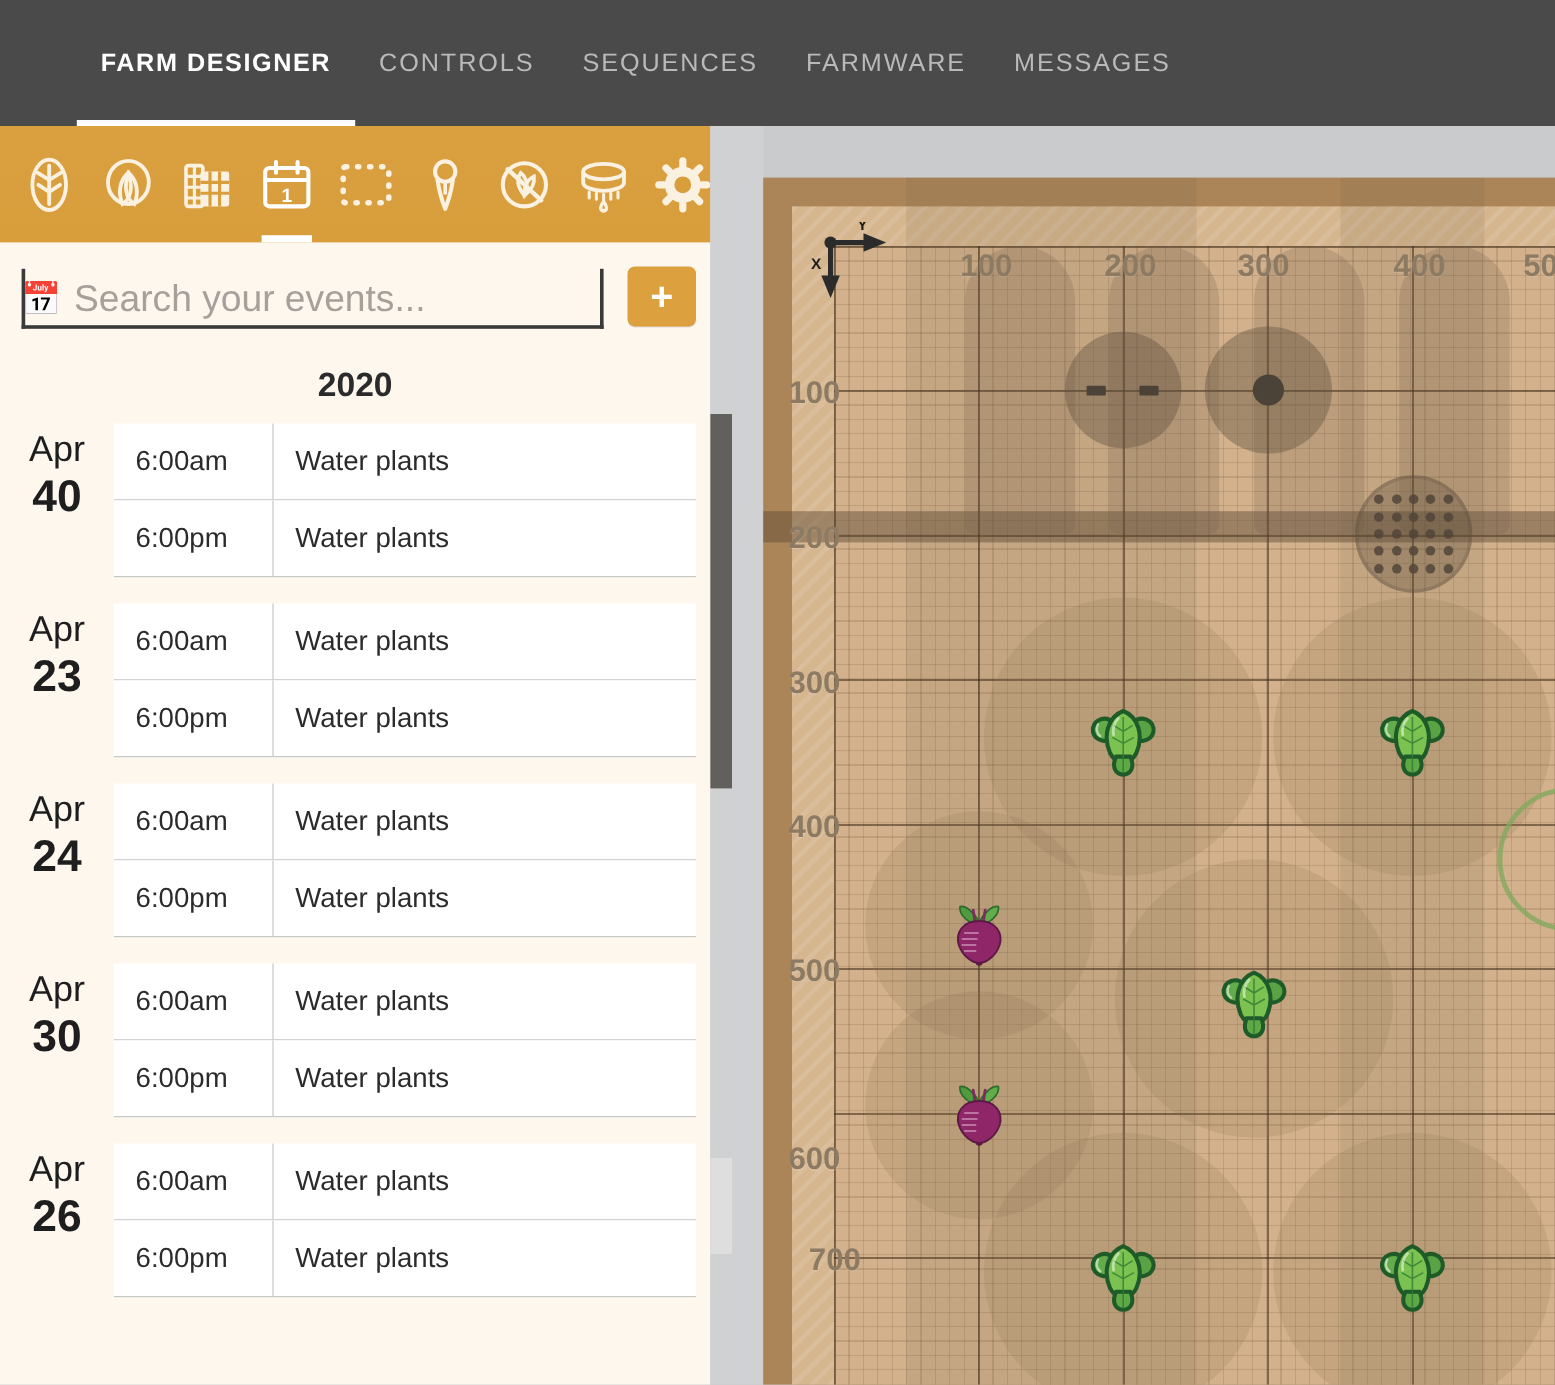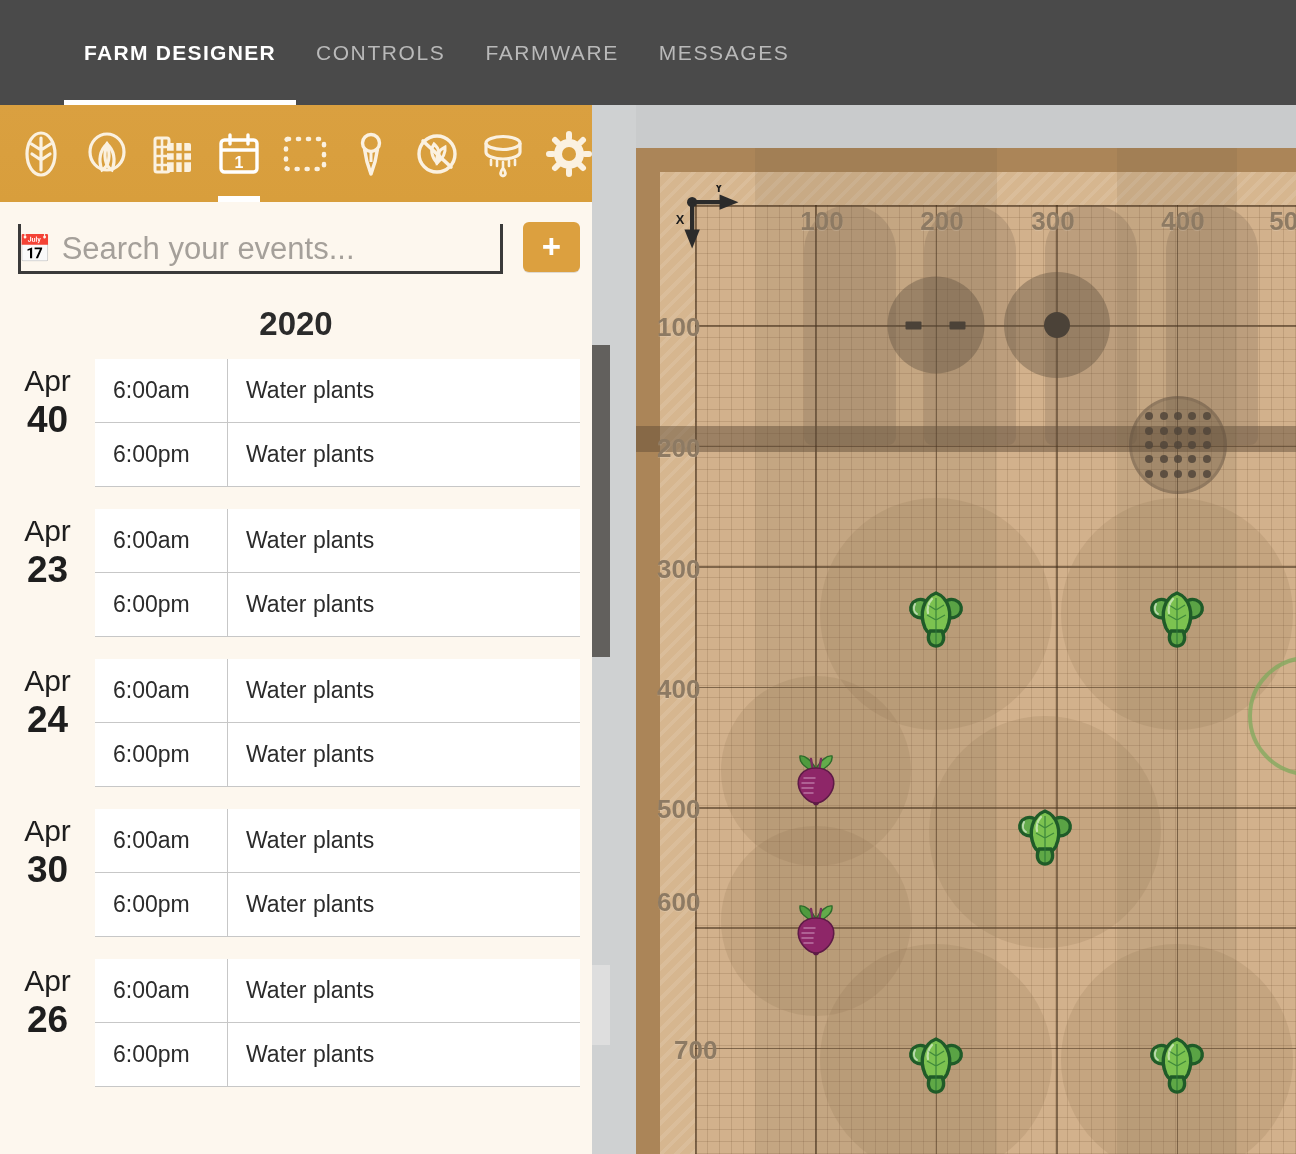--- a/index.html
+++ b/index.html
@@ -75,21 +75,21 @@
     display: flex; align-items: center; justify-content: center;
     color: #fff; font-size: 33px; font-weight: bold; cursor: pointer;
     box-shadow: 0 1px 0 rgba(0,0,0,.12);
   }
 
   .events {
     position: absolute; left: 0; top: 187px; width: 592px; height: 862px;
     overflow: hidden;
   }
   .year {
-    text-align: center; font-size: 33px; font-weight: bold; color: #2b2b2b;
+    text-align: center; font-size: 28px; font-weight: bold; color: #2b2b2b;
     padding: 13px 0 16px 0;
   }
   .daygroup { display: flex; margin-bottom: 22px; }
   .daylabel {
     width: 95px; text-align: center; color: #1e1e1e; padding-top: 4px;
   }
   .daylabel .mon { font-size: 30px; line-height: 36px; font-weight: 400; }
   .daylabel .num { font-size: 37px; line-height: 42px; font-weight: bold; }
   .rows { flex: 1; margin-right: 12px; }
   .erow {
@@ -204,20 +204,23 @@
 <body>
 
 <div id="app">
 
   <div class="topnav">
     <div class="nav-item active">
       <span>FARM DESIGNER</span>
     </div>
     <div class="nav-item">
       <span>CONTROLS</span>
+    </div>
+    <div class="nav-item">
+      <span>SEQUENCES</span>
     </div>
     <div class="nav-item">
       <span>FARMWARE</span>
     </div>
     <div class="nav-item">
       <span>MESSAGES</span>
     </div>
   </div>
 
   <div class="panel">
@@ -591,17 +594,17 @@
     <div class="lbl lblx" style="left:306px;top:58px;">200</div>
     <div class="lbl lblx" style="left:417px;top:58px;">300</div>
     <div class="lbl lblx" style="left:547px;top:58px;">400</div>
     <div class="lbl lblx" style="left:655px;top:58px;">500</div>
 
     <div class="lbl lbly" style="left:21px;top:179px;">100</div>
     <div class="lbl lbly" style="left:21px;top:300px;">200</div>
     <div class="lbl lbly" style="left:21px;top:421px;">300</div>
     <div class="lbl lbly" style="left:21px;top:541px;">400</div>
     <div class="lbl lbly" style="left:21px;top:661px;">500</div>
-    <div class="lbl lbly" style="left:21px;top:754px;">600</div>
+    <div class="lbl lbly" style="left:21px;top:818px;">600</div>
     <div class="lbl lbly" style="left:38px;top:902px;">700</div>
   </div>
 
 </div>
 
 </body></html>

